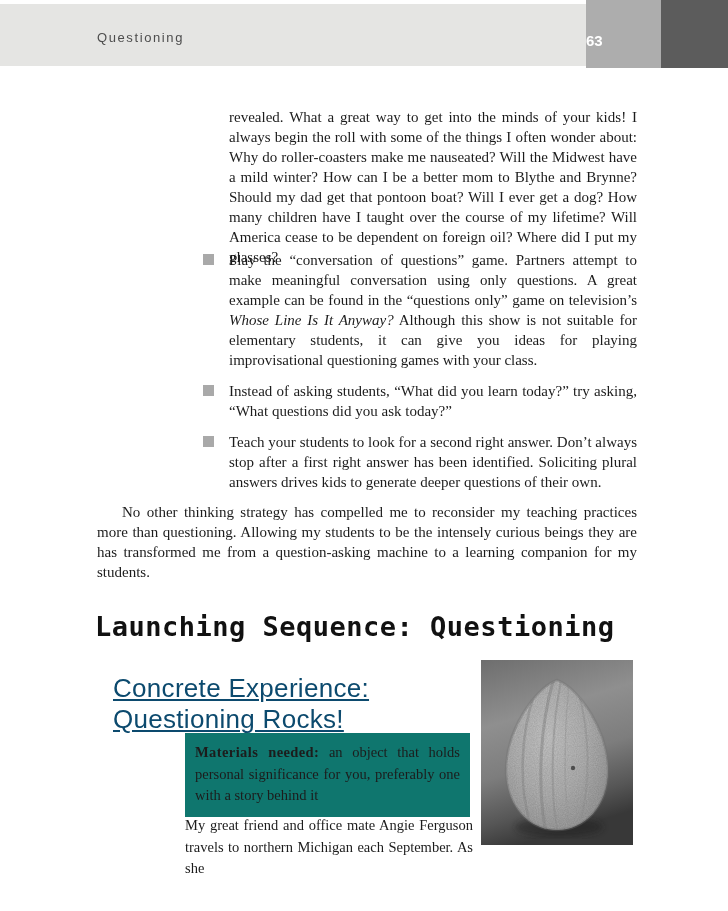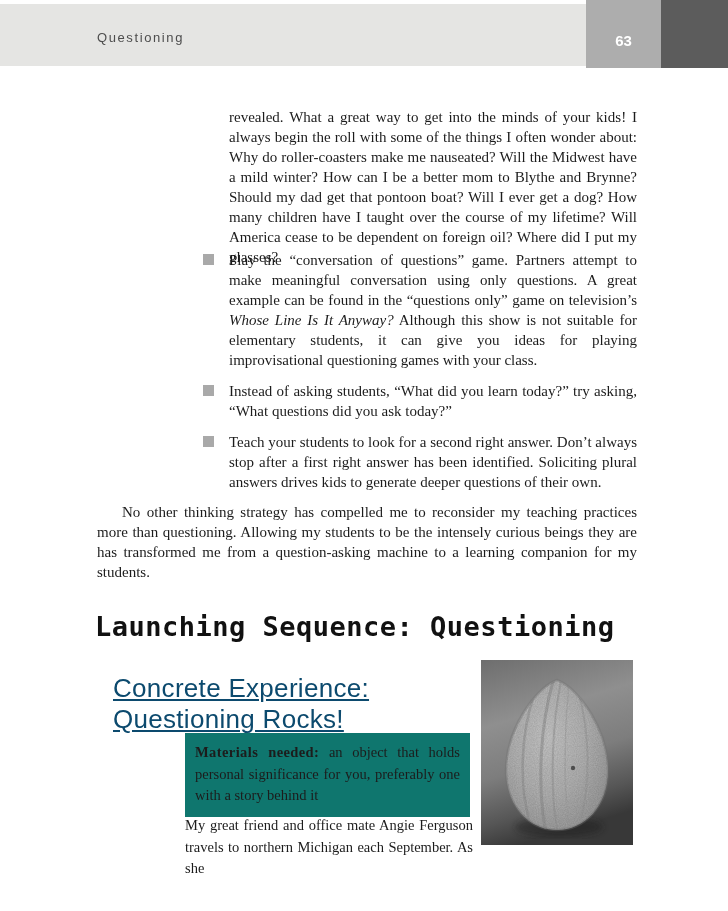--- a/index.html
+++ b/index.html
@@ -12,21 +12,21 @@
 
   
   .header-band{position:absolute;left:0;top:4px;width:586px;height:62px;background:#e5e5e3;}
   .running-title{
     position:absolute;left:97px;top:30px;
     font-family:"Liberation Sans","DejaVu Sans",sans-serif;
     font-size:13px;letter-spacing:1.6px;color:#4d4d4d;
   }
   .pagenum-box{
     position:absolute;left:586px;top:0;width:75px;height:68px;background:#adadad;
-    display:flex;align-items:center;justify-content:center;padding-top:12px;box-sizing:border-box;
+    display:flex;align-items:center;justify-content:flex-start;padding-top:12px;box-sizing:border-box;
   }
   .pagenum-box span{
     font-family:"Liberation Sans","DejaVu Sans",sans-serif;
     font-weight:bold;font-size:15px;color:#ffffff;
   }
   .corner-box{position:absolute;left:661px;top:0;width:67px;height:68px;background:#5c5c5c;}
 
   
   .serif{font-size:15px;line-height:20px;text-align:justify;margin:0;}
   .intro-para{position:absolute;left:229px;top:107px;width:408px;}

